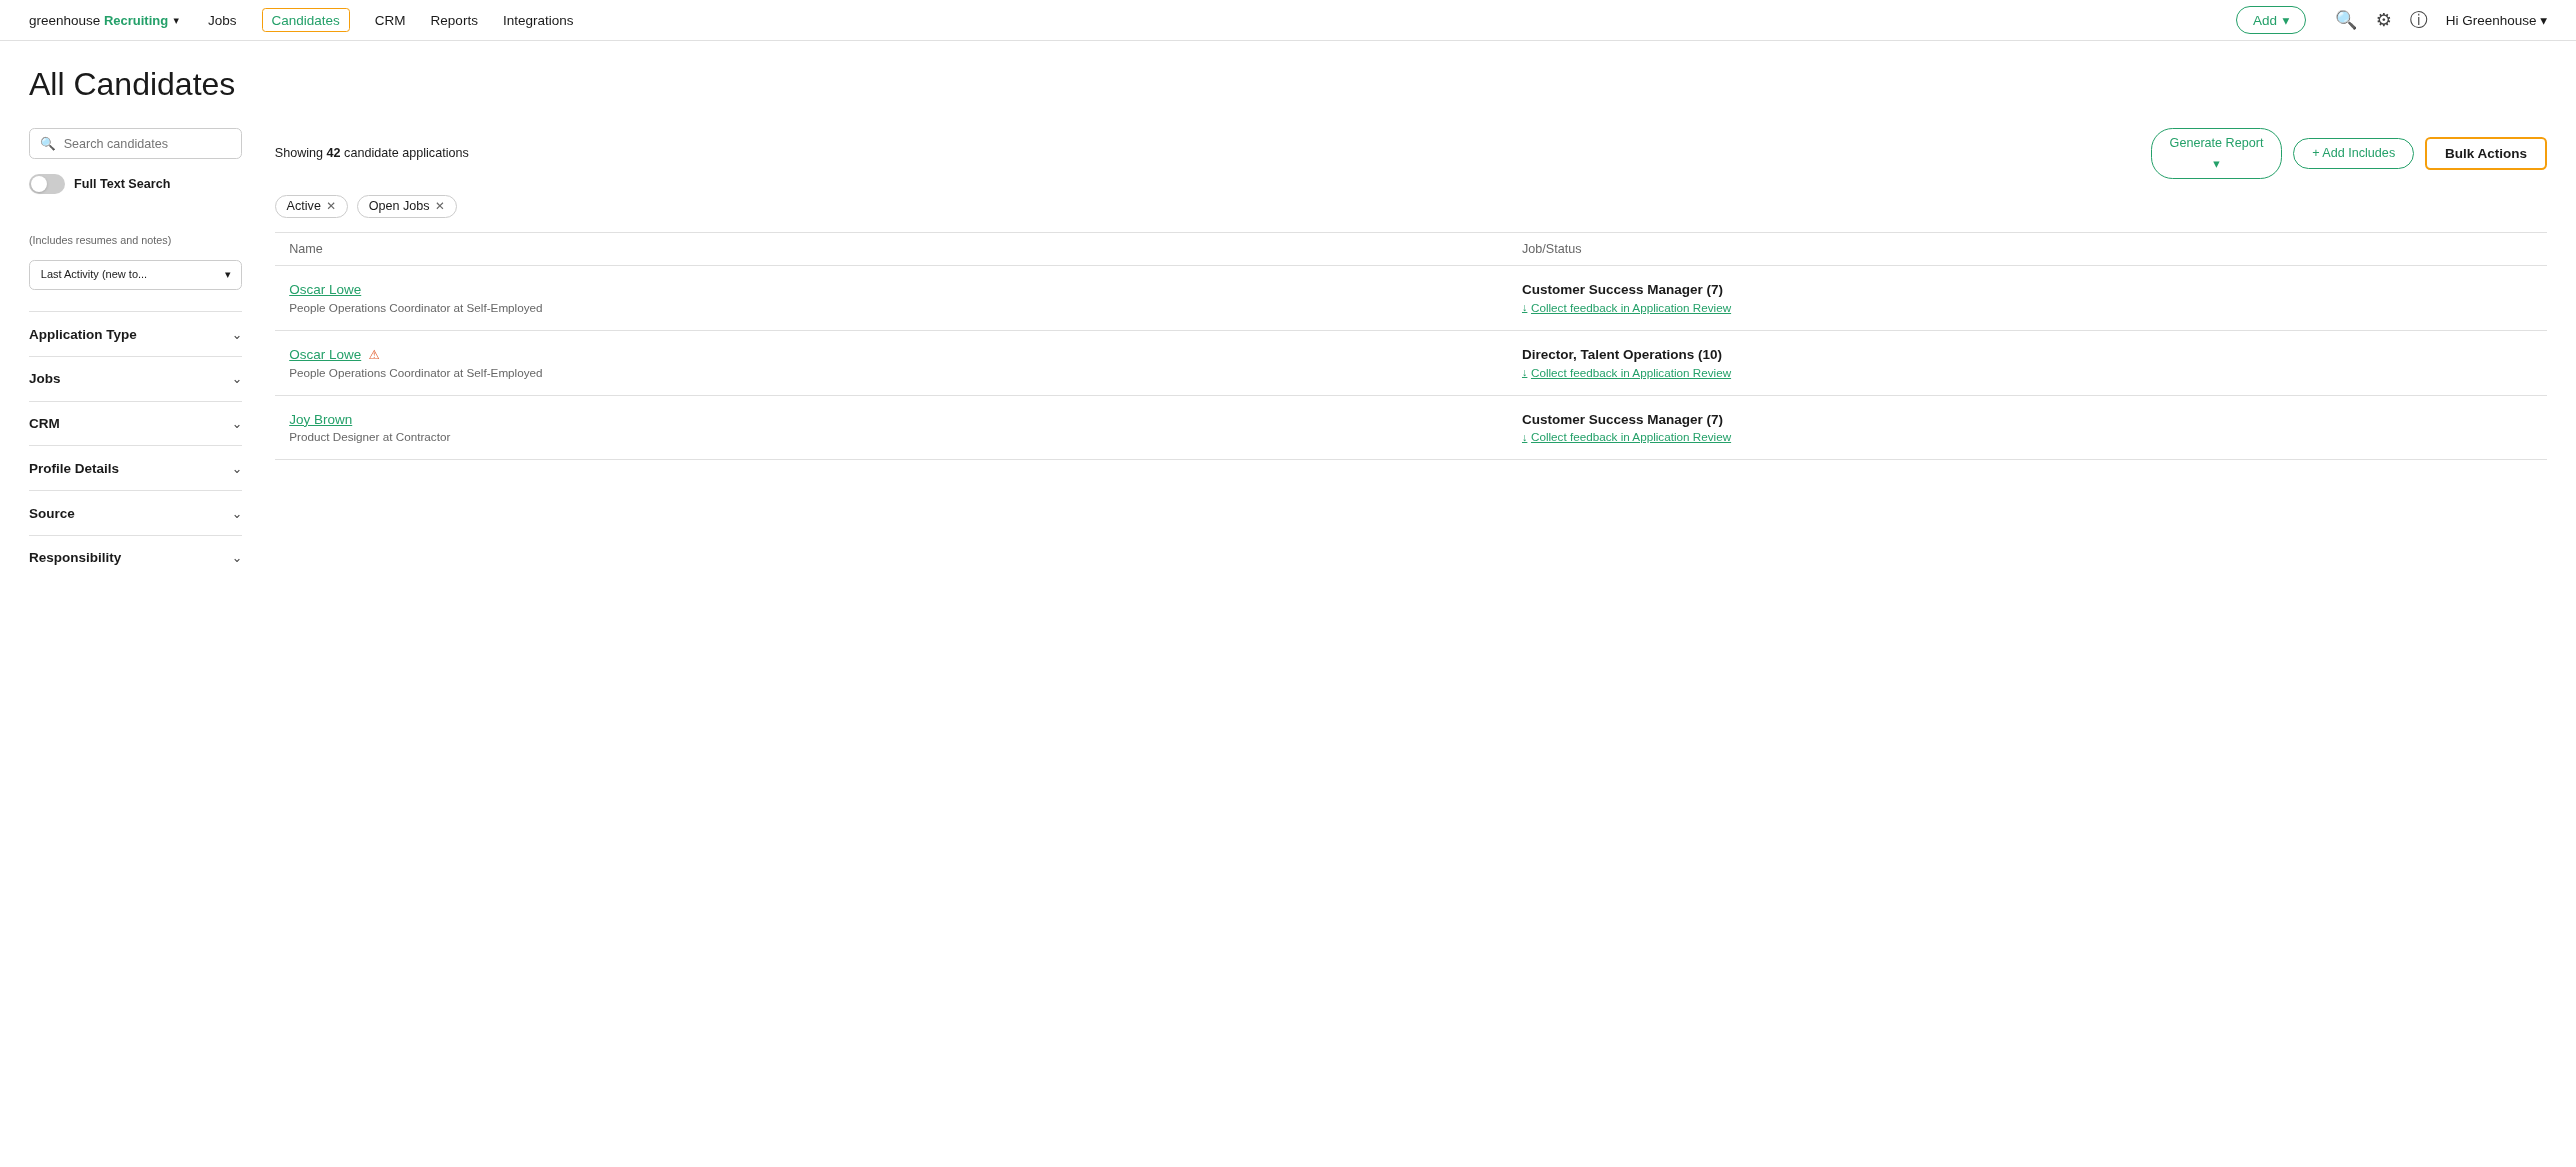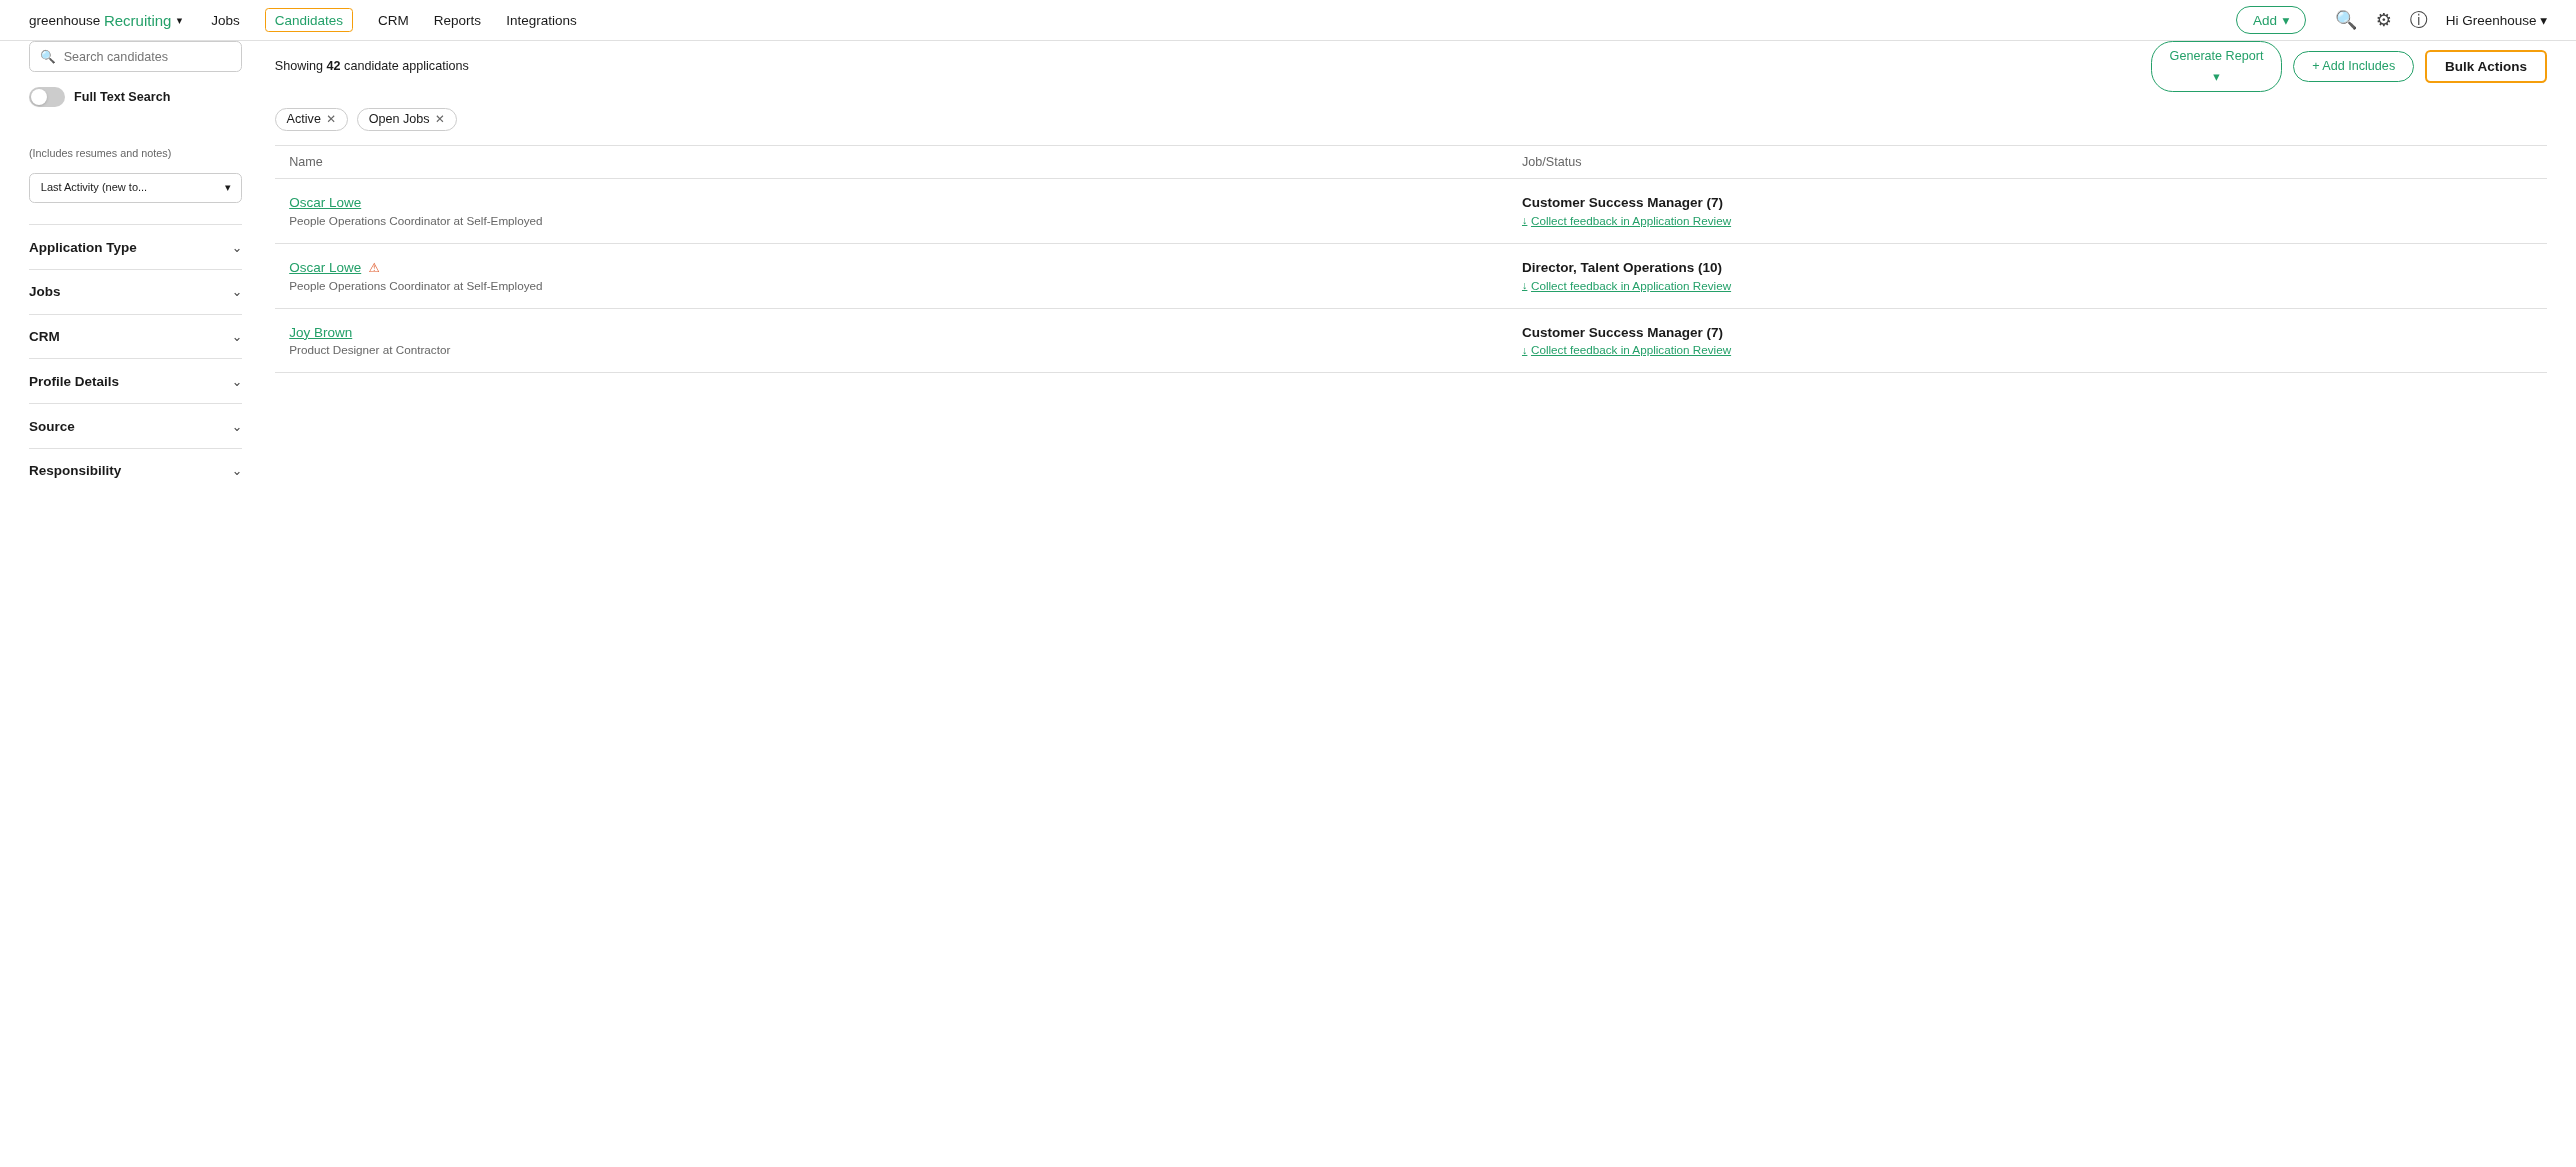--- a/index.html
+++ b/index.html
@@ -5,21 +5,21 @@
     * { box-sizing: border-box; margin: 0; padding: 0; }
     body { font-family: -apple-system, BlinkMacSystemFont, 'Segoe UI', sans-serif; background: #fff; color: #1a1a1a; font-size: 12.6px; }
 
     
     .navbar {
       display: flex; align-items: center; padding: 0 29px; height: 41px;
       border-bottom: 0.9px solid #e0e0e0; background: #fff;
     }
     .nav-brand { display: flex; align-items: center; gap: 3.6px; margin-right: 29px; }
     .nav-brand-greenhouse { color: #1a1a1a; font-size: 13.5px; font-weight: 500; }
-    .nav-brand-recruiting { color: #24a069; font-size: 15px; font-weight: 400; }
+    .nav-brand-recruiting { color: #24a069; font-size: 13px; font-weight: 700; }
     .nav-brand-chevron { color: #1a1a1a; font-size: 10.8px; margin-left: 1.8px; }
     .nav-links { display: flex; align-items: center; gap: 25px; flex: 1; }
     .nav-link { color: #1a1a1a; text-decoration: none; font-size: 13.5px; cursor: pointer; padding: 3.6px 0; }
     .nav-link.active { color: #24a069; border: 1.8px solid #f59e0b; border-radius: 3.6px; padding: 3.6px 9px; }
     .nav-add-btn {
       border: 1.4px solid #24a069; border-radius: 21.6px; padding: 5.4px 16px;
       color: #24a069; background: #fff; font-size: 13.5px; cursor: pointer;
       display: flex; align-items: center; gap: 5.4px;
     }
     .nav-right { display: flex; align-items: center; gap: 18px; margin-left: 29px; }
@@ -127,20 +127,21 @@
     <span class="nav-icon">⚙</span>
     <span class="nav-icon">ⓘ</span>
     <span class="nav-user">
       <span>Hi Greenhouse</span>
       <span>▾</span>
     </span>
   </div>
 </nav>
 
 <div class="page-container">
+  <h1 class="page-title">All Candidates</h1>
 
   <div class="main-layout">
 
     <aside class="sidebar">
       <div class="search-box">
         <span class="search-icon">🔍</span>
         <input class="search-input" type="text" placeholder="Search candidates" style="">
       </div>
 
       <div class="toggle-row">

